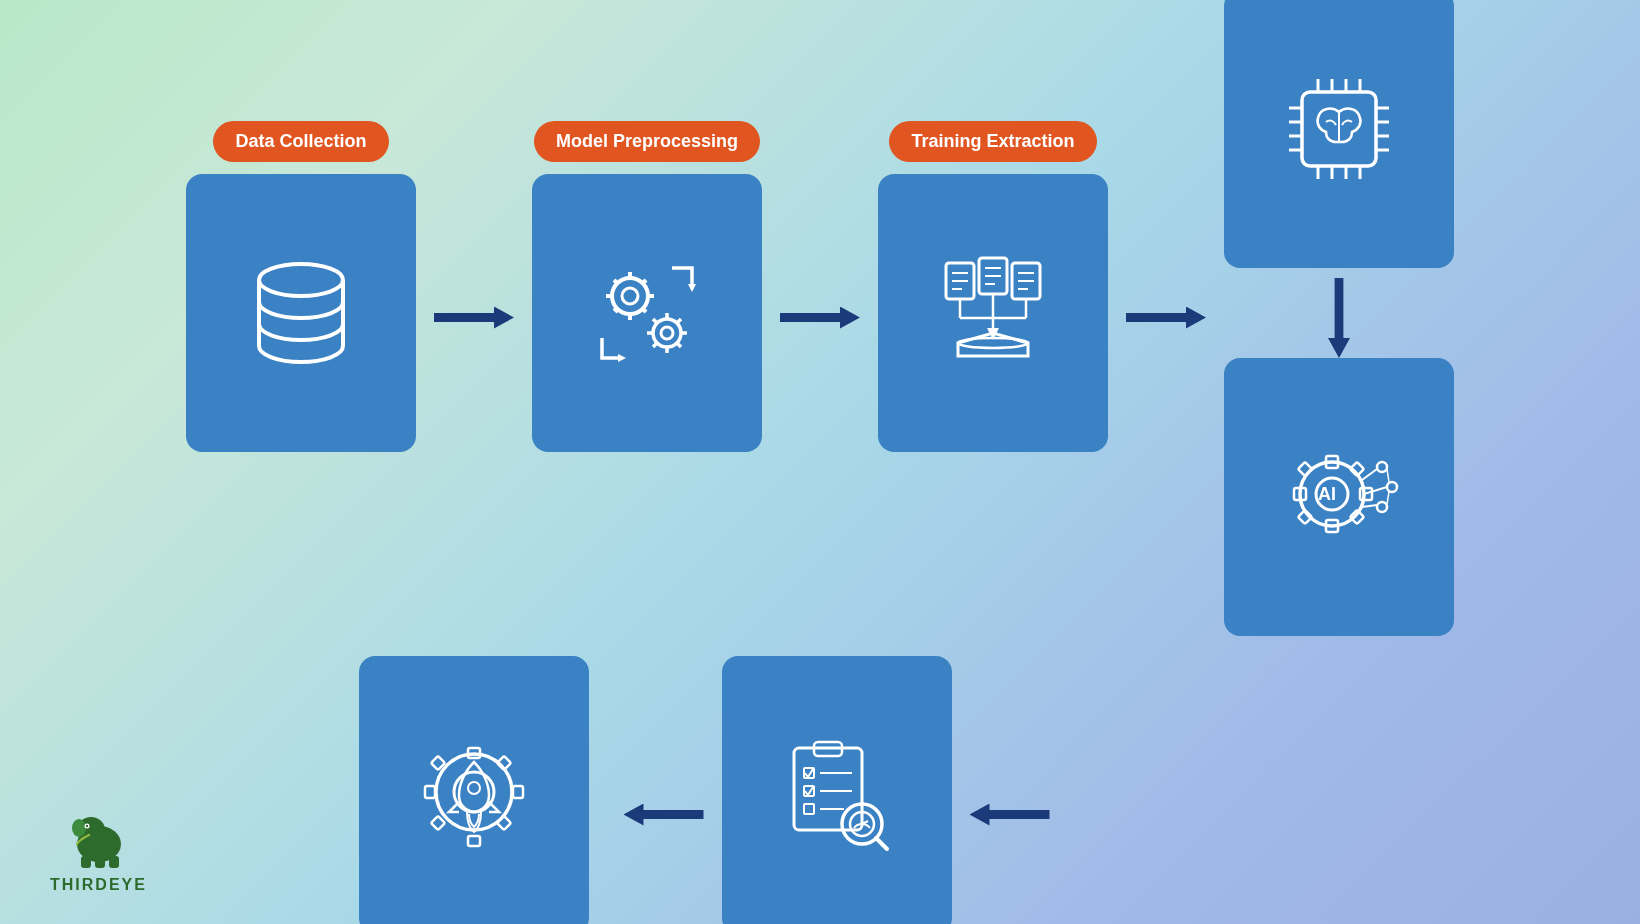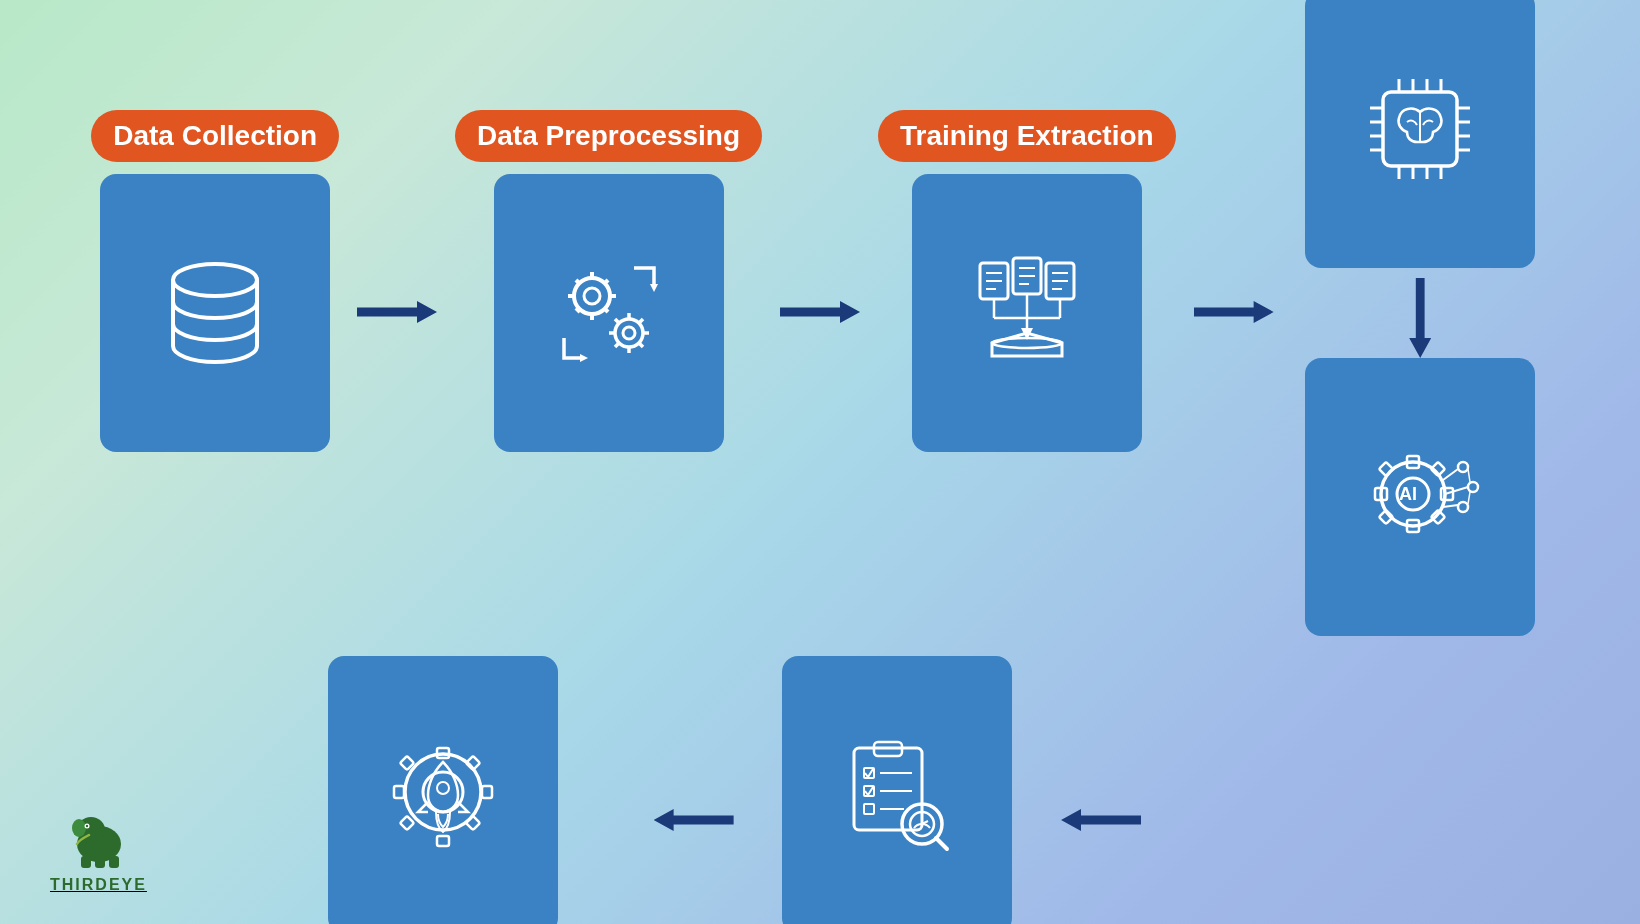--- a/index.html
+++ b/index.html
@@ -37,21 +37,21 @@
     .step-wrapper {
       display: flex;
       flex-direction: column;
       align-items: center;
       gap: 12px;
     }
 
     .label-badge {
       background-color: #e05520;
       color: white;
-      font-size: 28px;
+      font-size: 18px;
       font-weight: 700;
       padding: 10px 22px;
       border-radius: 28px;
       white-space: nowrap;
     }
 
     .step-box {
       width: 230px;
       height: 278px;
       background-color: #3b82c4;
@@ -127,21 +127,20 @@
     }
 
     .logo-area {
       position: absolute;
       bottom: 30px;
       left: 50px;
       display: flex;
       flex-direction: column;
       align-items: center;
       gap: 4px;
-      text-decoration: underline;
     }
 
     .logo-text {
       color: #2d6b2d;
       font-size: 16px;
       font-weight: 700;
       letter-spacing: 2px;
     }
   </style>
 </head>
@@ -162,21 +161,21 @@
           <path d="M23 76 C23 84.8 42 92 65 92 C88 92 107 84.8 107 76" stroke="white" stroke-width="4" fill="none"></path>
         </svg>
       </div>
     </div>
 
     <div class="arrow-h">
       <div class="arrow-right"></div>
     </div>
 
     <div class="step-wrapper">
-      <div class="label-badge">Data Preprocessing</div>
+      <div class="label-badge">Model Preprocessing</div>
       <div class="step-box">
 
         <svg viewBox="0 0 130 130" fill="none" xmlns="http://www.w3.org/2000/svg">
 
           <circle cx="48" cy="48" r="18" stroke="white" stroke-width="4" fill="none"></circle>
           <circle cx="48" cy="48" r="8" stroke="white" stroke-width="3" fill="none"></circle>
           <line x1="48" y1="24" x2="48" y2="30" stroke="white" stroke-width="4"></line>
           <line x1="48" y1="66" x2="48" y2="72" stroke="white" stroke-width="4"></line>
           <line x1="24" y1="48" x2="30" y2="48" stroke="white" stroke-width="4"></line>
           <line x1="66" y1="48" x2="72" y2="48" stroke="white" stroke-width="4"></line>

